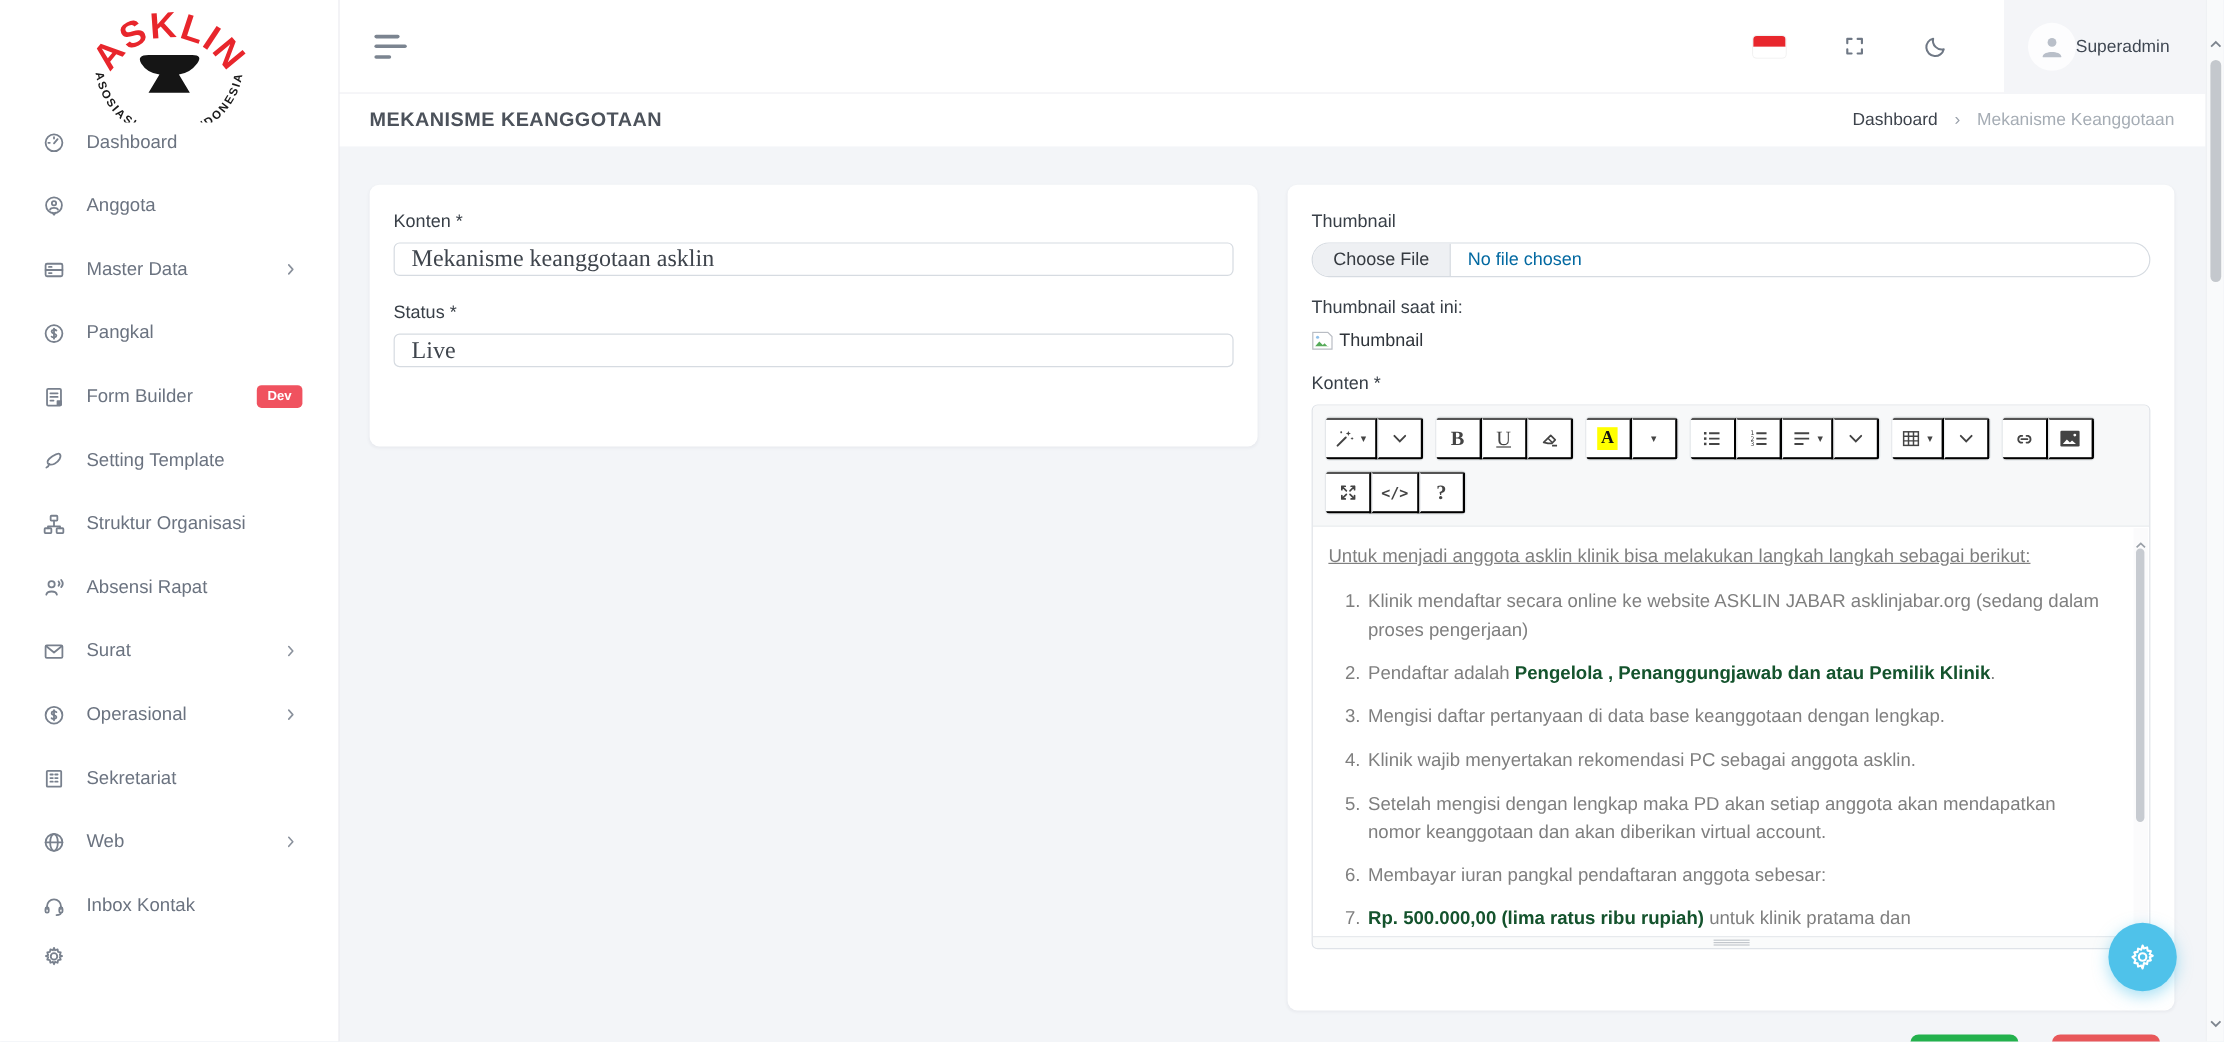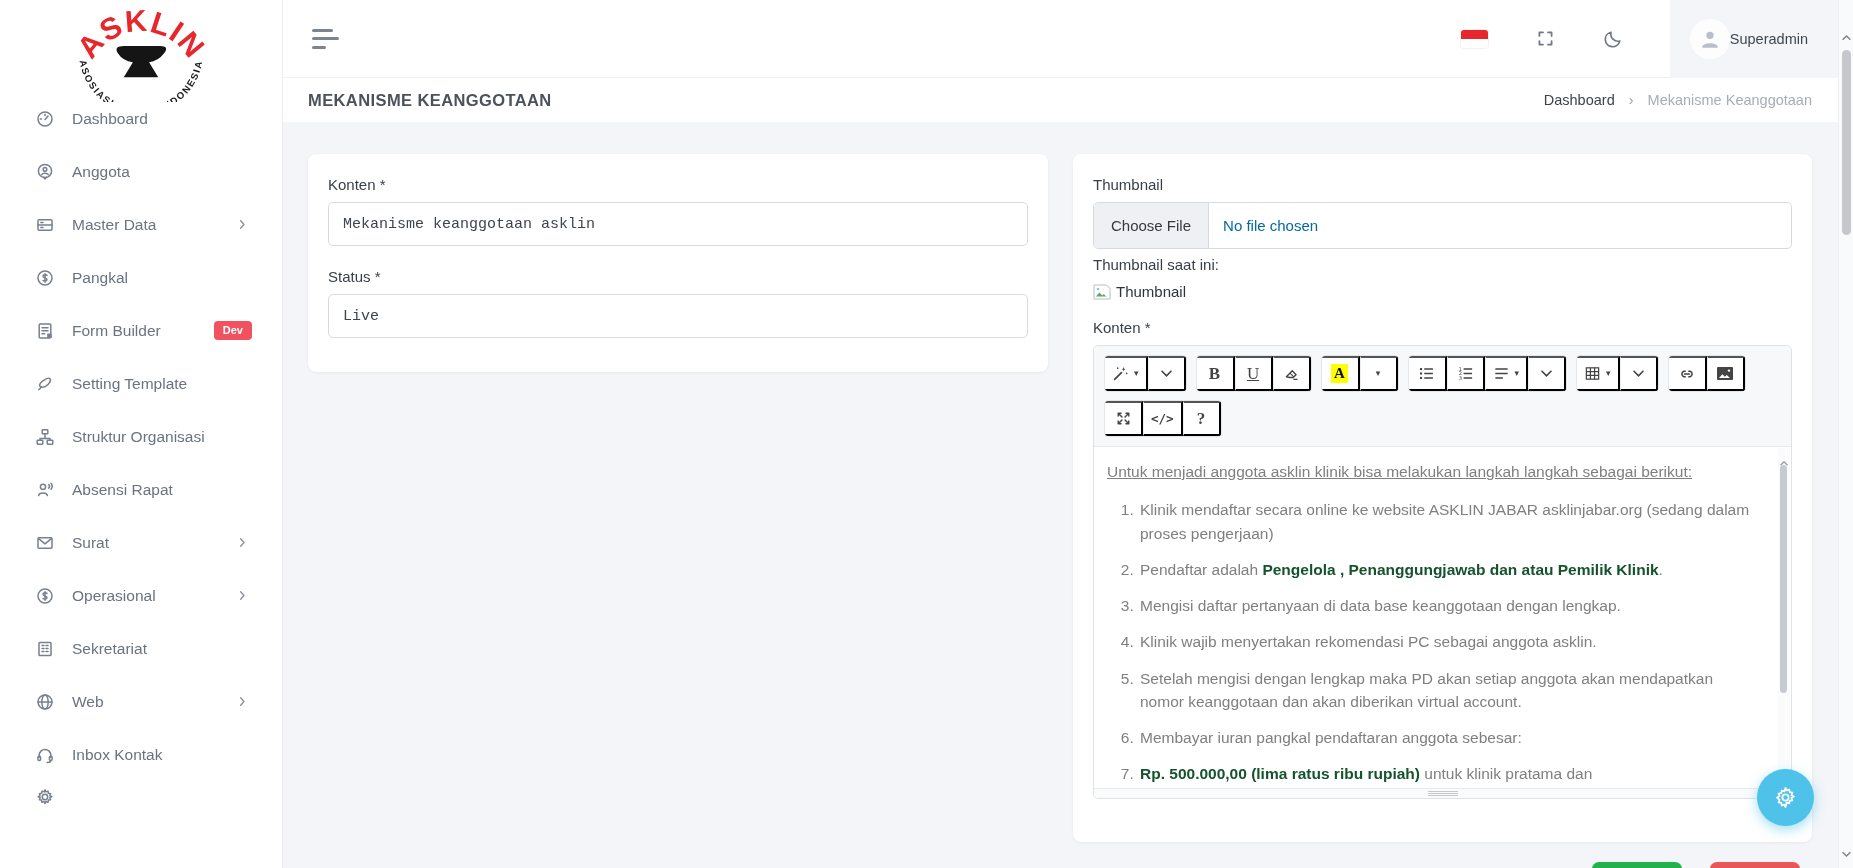--- a/index.html
+++ b/index.html
@@ -40,25 +40,25 @@
   .crumbs{display:flex;align-items:center;gap:14px;font-size:14.5px}
   .crumb-root{color:#3d434c;cursor:pointer}
   .crumb-sep{color:#9aa1ab}
   .crumb-cur{color:#a6adb5}
 
   
   .card{position:absolute;background:#fff;border-radius:8px;box-shadow:0 1px 3px rgba(30,40,60,.06);padding:22px 20px}
   .card-left{left:308px;top:154px;width:740px;height:218px}
   .card-right{left:1073px;top:154px;width:739px;height:688px}
   .flabel{display:block;font-size:15px;color:#383f47;margin-bottom:9px}
-  .tinput{width:100%;height:44px;border:1px solid #d6dbe1;border-radius:5px;padding:0 14px;font-size:15px;color:#3f454d;background:#fff;outline:none;font-family:Liberation Mono, monospace}
+  .tinput{width:100%;height:28px;border:1px solid #d6dbe1;border-radius:5px;padding:0 14px;font-size:20px;color:#3f454d;background:#fff;outline:none;font-family:Liberation Serif, serif}
   .mt22{margin-top:22px}
 
   
-  .fileinput{height:47px;border:1px solid #d6dbe1;border-radius:5px;display:flex;overflow:hidden;margin-bottom:7px;cursor:pointer}
+  .fileinput{height:29px;border:1px solid #d6dbe1;border-radius:16px;display:flex;overflow:hidden;margin-bottom:17px;cursor:pointer}
   .choosefile{background:#eef0f3;border-right:1px solid #d6dbe1;padding:0 17px;display:flex;align-items:center;font-size:15px;color:#353a40;flex:none}
   .nofile{display:flex;align-items:center;padding:0 14px;color:#0369a1;font-size:15px}
   .broken-row{display:flex;align-items:center;gap:3px;margin:10px 0 19px;font-size:15px;color:#2f343a}
 
   
   .editor{border:1px solid #dfe3e8;border-radius:5px;overflow:hidden;margin-top:2px}
   .toolbar{background:#f7f8f9;padding:9px 10px;border-bottom:1px solid #e7eaed}
   .tb-row{display:flex;gap:9px;flex-wrap:nowrap}
   .tb-row + .tb-row{margin-top:8px}
   .tb-group{display:flex;background:#fff;border:1px solid #e4e7ea;border-radius:4px;overflow:hidden}

